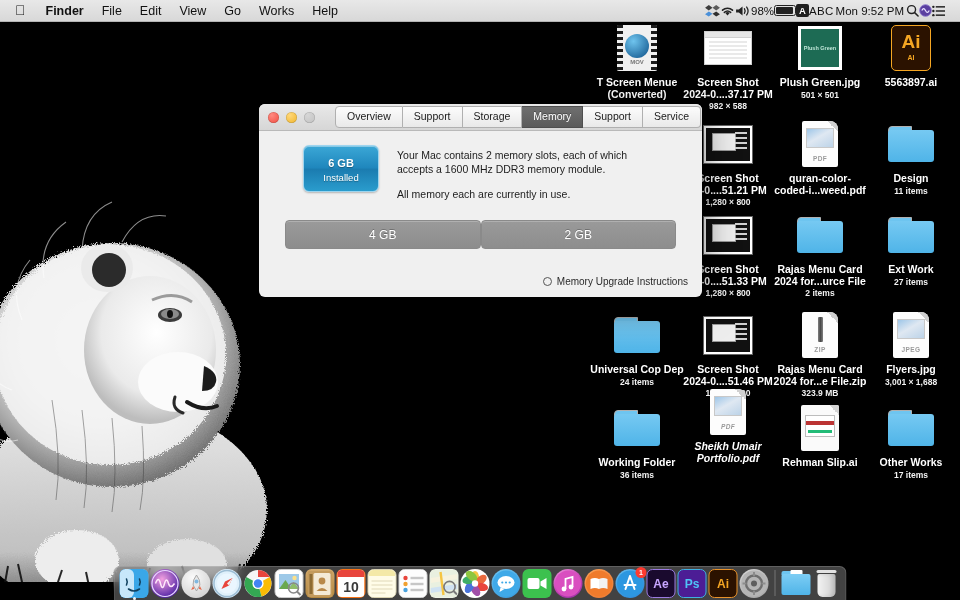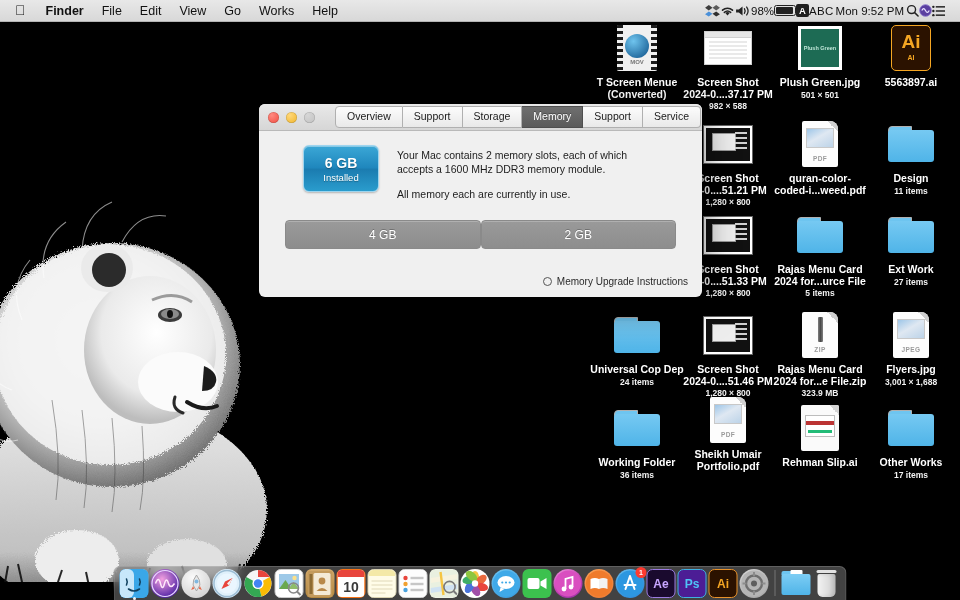--- a/index.html
+++ b/index.html
@@ -177,21 +177,21 @@
   .badge {
     width:76px; height:47px; border-radius:6px;
     background:linear-gradient(to bottom,#3ba7d6 0%,#1f87bd 48%,#1b7cb0 52%,#2a9ccd 100%);
     border:1.5px solid #9ed5ef;
     box-shadow:0 1px 2px rgba(0,0,0,.25), inset 0 1px 0 rgba(255,255,255,.4);
     color:#fff; text-align:center;
     display:flex; flex-direction:column; align-items:center; justify-content:center;
     flex:0 0 auto;
     margin-left:28px;
   }
-  .badge .big { font-size:14px; font-weight:bold; line-height:16px; text-shadow:0 1px 1px rgba(0,0,0,.35); }
+  .badge .big { font-size:11px; font-weight:bold; line-height:16px; text-shadow:0 1px 1px rgba(0,0,0,.35); }
   .badge .small { font-size:9.5px; line-height:11px; margin-top:1px; text-shadow:0 1px 1px rgba(0,0,0,.3); }
 
   .blurb { font-size:10.5px; line-height:14px; color:#1c1c1c; padding-top:3px; max-width:250px; }
   .blurb p + p { margin-top:11px; }
 
   .slots { display:flex; margin-top:19px; padding:0 10px; }
   .slot {
     flex:1; height:29px; border-radius:4px;
     background:linear-gradient(to bottom,#9a9a9a,#8d8d8d);
     border:1px solid #8a8a8a;
@@ -492,21 +492,21 @@
 </div>
 <div class="dicon" style="left:764px; top:211px;">
   <div class="thumb">
     <div class="ic-folder">
         <span class="tab"></span>
         <span class="body"></span>
       </div>
   </div>
   <span class="lbl">Rajas Menu Card</span>
   <span class="lbl">2024 for...urce File</span>
-  <span class="sub">5 items</span>
+  <span class="sub">2 items</span>
 </div>
 <div class="dicon" style="left:855px; top:211px;">
   <div class="thumb">
     <div class="ic-folder">
         <span class="tab"></span>
         <span class="body"></span>
       </div>
   </div>
   <span class="lbl">Ext Work</span>
   <span class="sub">27 items</span>
@@ -559,21 +559,21 @@
 <div class="dicon" style="left:581px; top:404px;">
   <div class="thumb">
     <div class="ic-folder">
         <span class="tab"></span>
         <span class="body"></span>
       </div>
   </div>
   <span class="lbl">Working Folder</span>
   <span class="sub">36 items</span>
 </div>
-<div class="dicon" style="left:672px; top:396px;">
+<div class="dicon" style="left:672px; top:388px;font-style:italic;">
   <div class="thumb">
     <div class="ic-doc">
         <span class="fold"></span>
         <span class="pic"></span>
         <span class="tag">PDF</span>
       </div>
   </div>
   <span class="lbl">Sheikh Umair</span>
   <span class="lbl">Portfolio.pdf</span>
 </div>

